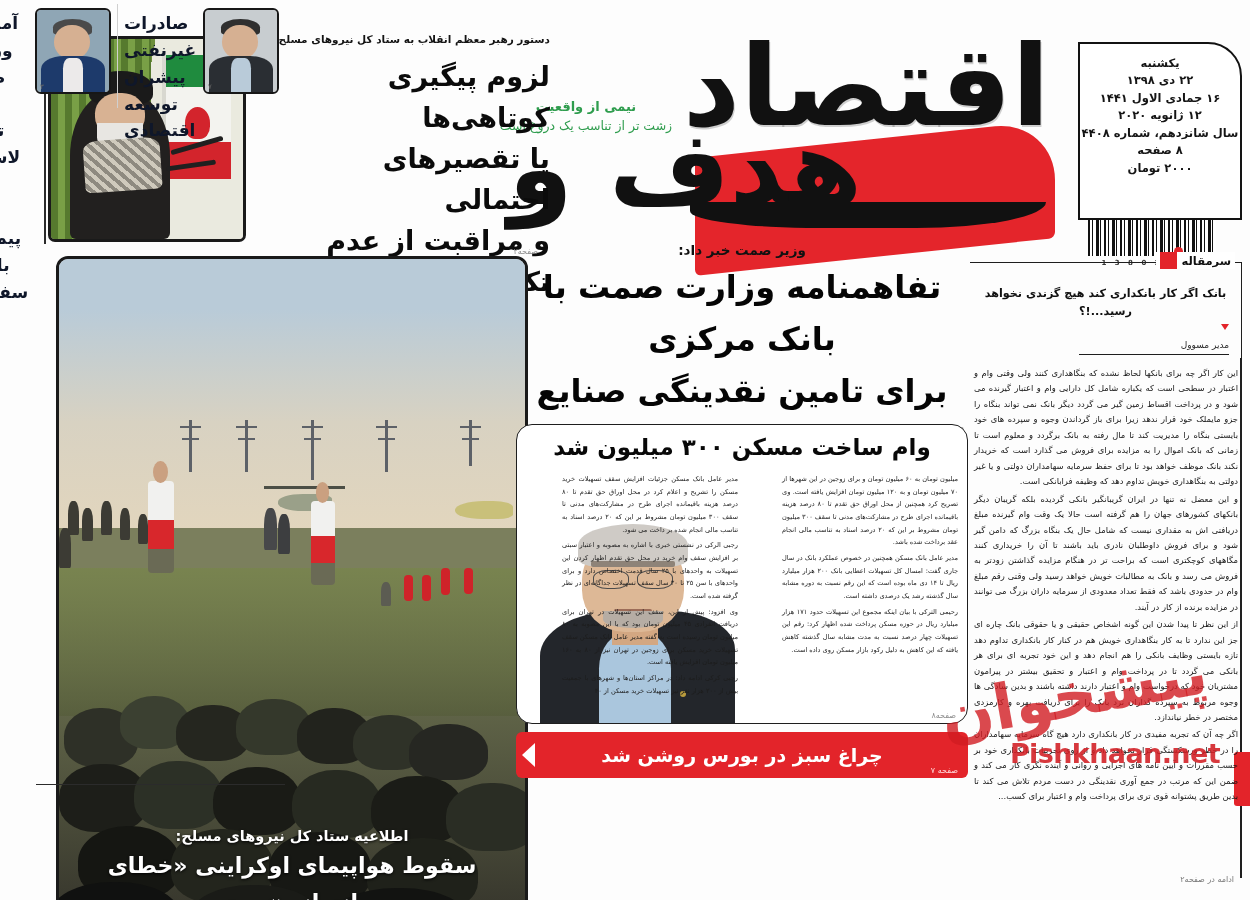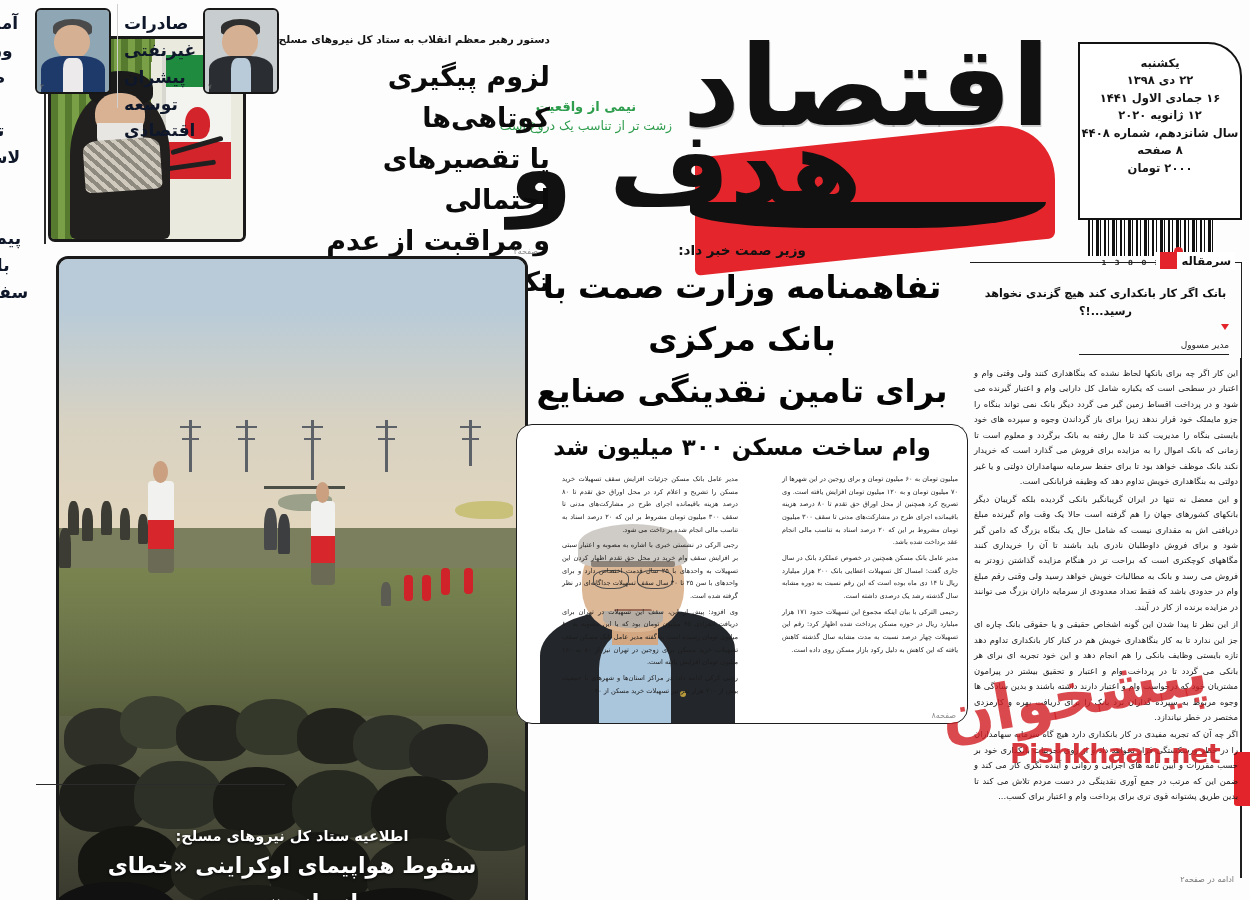--- a/index.html
+++ b/index.html
@@ -419,20 +419,25 @@
       <div class="loan-col">
         <p>مدیر عامل بانک مسکن جزئیات افزایش سقف تسهیلات خرید مسکن را تشریح و اعلام کرد در محل اوراق حق تقدم تا ۸۰ درصد هزینه باقیمانده اجرای طرح در مشارکت‌های مدنی تا سقف ۳۰۰ میلیون تومان مشروط بر این که ۲۰ درصد اسناد به تناسب مالی انجام شده بر داخت می شود.</p>
         <p>رجبی الرکی در نشستی خبری با اشاره به مصوبه و اعتبار سبتی بر افزایش سقف وام خرید در محل حق تقدم اظهار کردن این تسهیلات به واحدهای با ۲۵ سال قدمت اختصاص دارد و برای واحدهای با سن ۲۵ تا ۳۰ سال سقف تسهیلات جداگانه‌ای در نظر گرفته شده است.</p>
         <p>وی افزود: پیش از این، سقف این تسهیلات در تهران برای دریافت انفرادی ۴۵ میلیون تومان بود که با این مصوبه به ۸۰ میلیون تومان رسیده است به گفته مدیر عامل بانک مسکن سقف تسهیلات خرید مسکن برای زوجین در تهران نیز از ۸۰ به ۱۶۰ میلیون تومان افزایش یافته است.</p>
         <p>رجبی کرکی ادامه داد: در مراکز استان‌ها و شهرهای با جمعیت بیش از ۲۰۰ هزار نفر نیز تسهیلات خرید مسکن از ۴۰</p>
       </div>
     </div>
     <div class="pagemark pg">صفحه۸</div>
   </div>
 
+  <div class="redbanner">
+    <div class="arrow"></div>
+    <div class="txt">چراغ سبز در بورس روشن شد</div>
+    <div class="pg2">صفحه ۷</div>
+  </div>
 
   <div class="editorial">
     <div class="ed-vline"></div>
     <div class="ed-top">
       <div class="ed-drop"></div>
       <div class="ed-tag">
         <span class="lbl">سرمقاله</span>
         <span class="sq"></span>
       </div>
       <div class="ed-sub">بانک اگر کار بانکداری کند هیچ گزندی نخواهد رسید...!؟</div>

